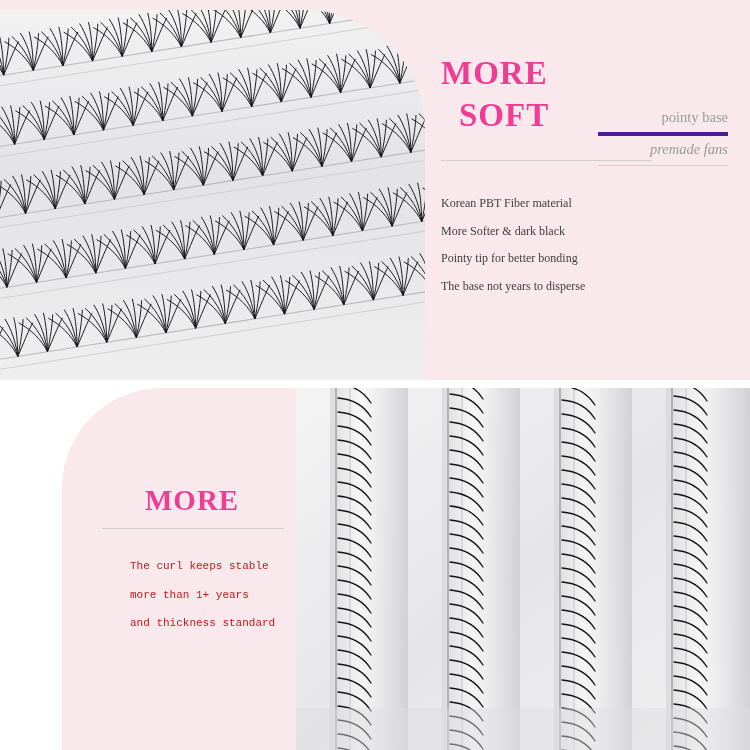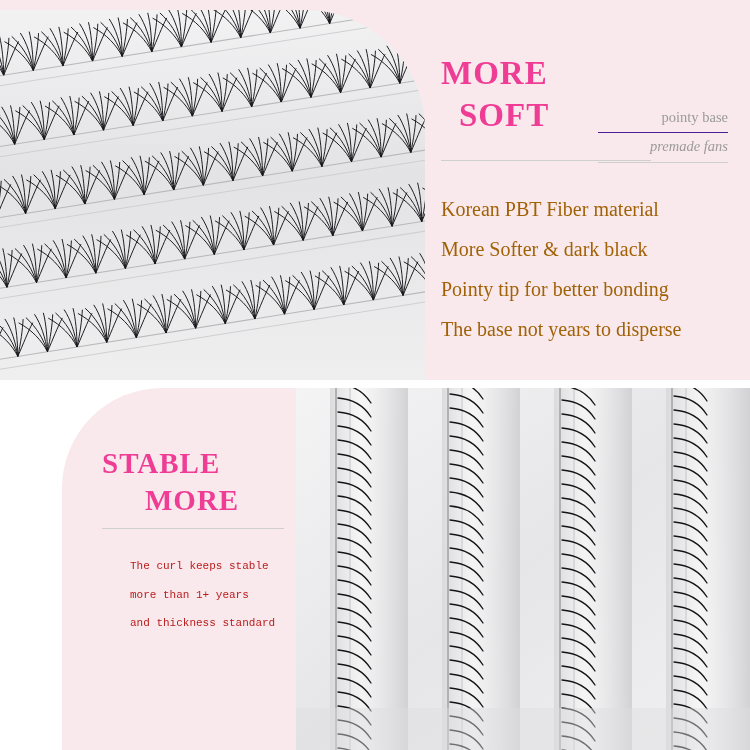--- a/index.html
+++ b/index.html
@@ -73,43 +73,43 @@
     right: 22px;
     top: 96px;
     width: 130px;
     text-align: right;
     color: #9a9a9a;
     font-size: 14.5px;
     font-family: "Liberation Serif", serif;
   }
   .sub-lines .sl {
     padding: 3px 0 5px 0;
-    border-bottom: 1px solid #4c1d95;
+    border-bottom: 4px solid #4c1d95;
     line-height: 1.4;
   }
   .sub-lines .sl:last-child { border-bottom: 1px solid #cfcfcf; font-style: italic; }
 
   .rule-top {
     position: absolute;
     left: 16px;
     top: 152px;
     width: 210px;
     height: 1px;
     background: #cfcfcf;
   }
 
   .bullets-top {
     position: absolute;
     left: 16px;
     top: 186px;
     width: 300px;
   }
   .bullets-top .bl {
-    font-size: 20px;
-    color: #a16207;
+    font-size: 12px;
+    color: #404040;
     line-height: 1.55;
     margin-bottom: 9px;
     font-family: "Liberation Serif", serif;
     white-space: nowrap;
   }
 
   
   .panel-bottom {
     position: absolute;
     left: 0;
@@ -347,21 +347,20 @@
         <div class="bl">More Softer &amp; dark black</div>
         <div class="bl">Pointy tip for better bonding</div>
         <div class="bl">The base not years to disperse</div>
       </div>
     </div>
   </section>
 
   <section class="panel-bottom">
 
     <div class="bottom-text">
-      <div class="heading-pink h-stable">STABLE</div>
       <div class="heading-pink h-curl">MORE</div>
       <div class="rule-bottom"></div>
       <div class="bullets-bottom">
         <div class="bl" style="margin-left:60px">The curl keeps stable</div>
         <div class="bl" style="margin-left:60px">more than 1+ years</div>
         <div class="bl" style="margin-left:60px">and thickness standard</div>
       </div>
     </div>
 
     <div class="bottom-photo">

